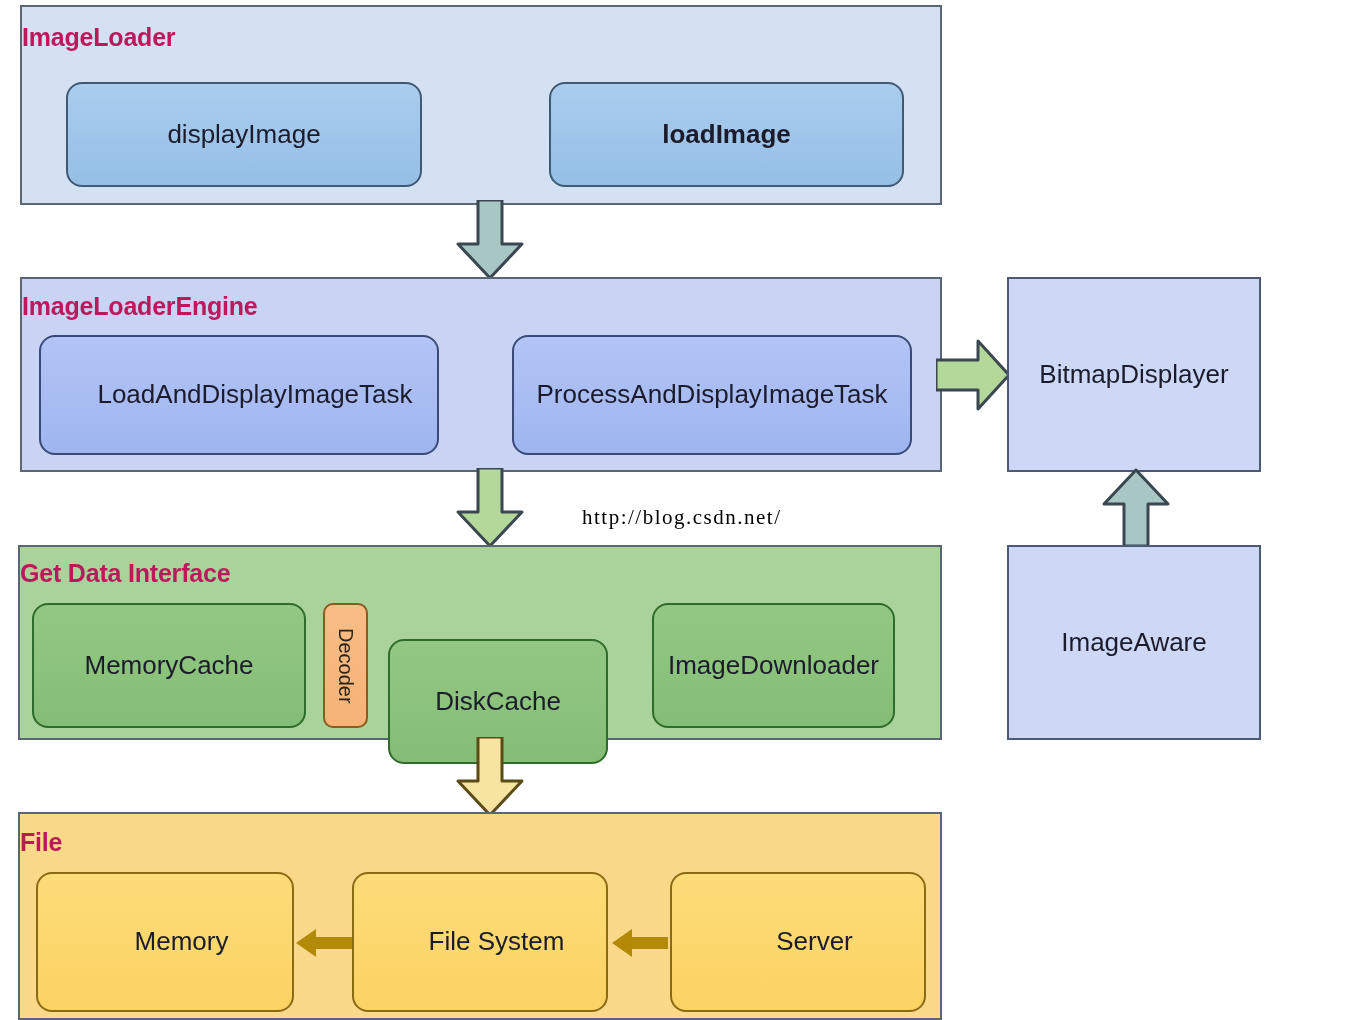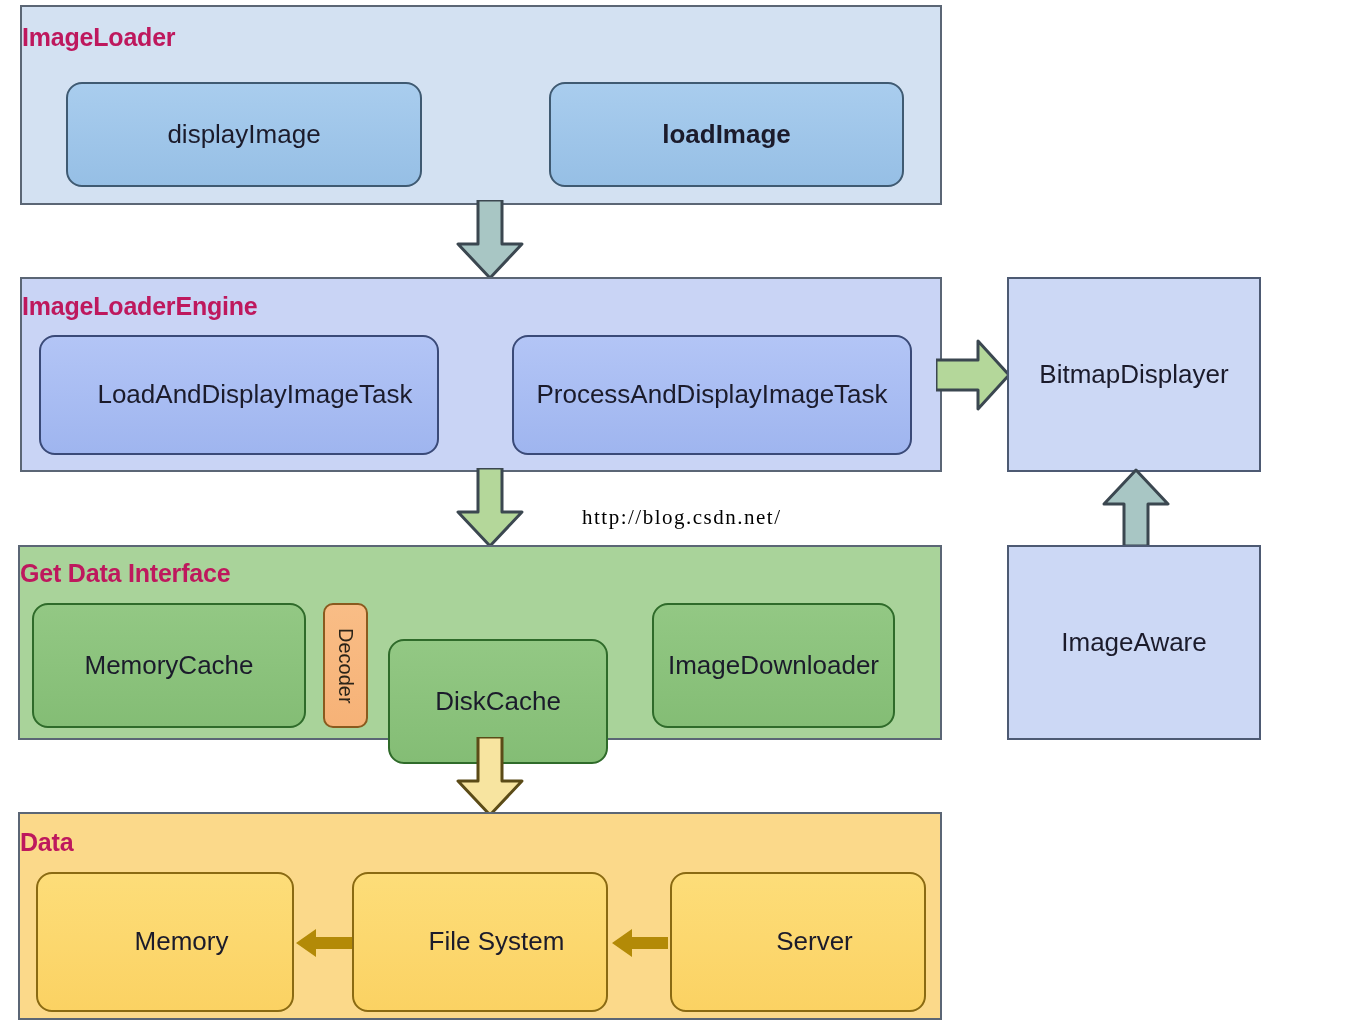--- a/index.html
+++ b/index.html
@@ -139,21 +139,21 @@
     <div class="node node-data-if" style="left:632px; top:56px; width:243px; height:125px;">ImageDownloader</div>
   </div>
 
   <div class="arrow" style="left:452px; top:737px;">
     <svg width="76" height="80" viewBox="0 0 76 80">
       <polygon points="26,0 50,0 50,44 70,44 38,78 6,44 26,44" fill="#f7e4a0" stroke="#5b4b17" stroke-width="3" stroke-linejoin="round"></polygon>
     </svg>
   </div>
 
   <div class="group layer-data" style="left:18px; top:812px; width:924px; height:208px;">
-    <div class="group-title" style="top:14px;">Data</div>
+    <div class="group-title" style="top:14px;">File</div>
     <div class="node node-data" style="left:16px; top:58px; width:258px; height:140px;">Memory</div>
     <div class="node node-data" style="left:332px; top:58px; width:256px; height:140px;">File System</div>
     <div class="node node-data" style="left:650px; top:58px; width:256px; height:140px;">Server</div>
 
     <div class="arrow-solid" style="left:276px; top:112px;">
       <svg width="56" height="34" viewBox="0 0 56 34">
         <polygon points="0,17 20,3 20,11 56,11 56,23 20,23 20,31" fill="#b38a07"></polygon>
       </svg>
     </div>
 

